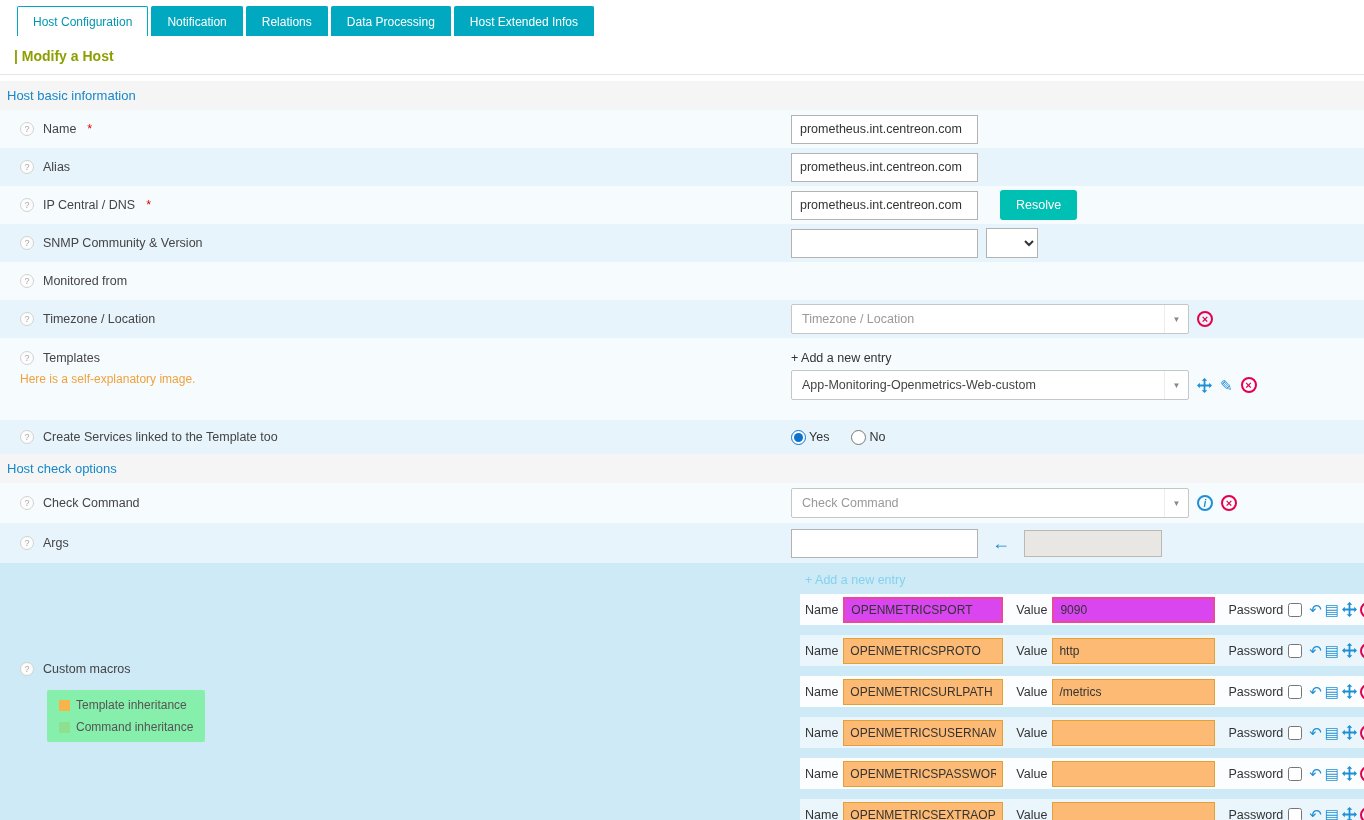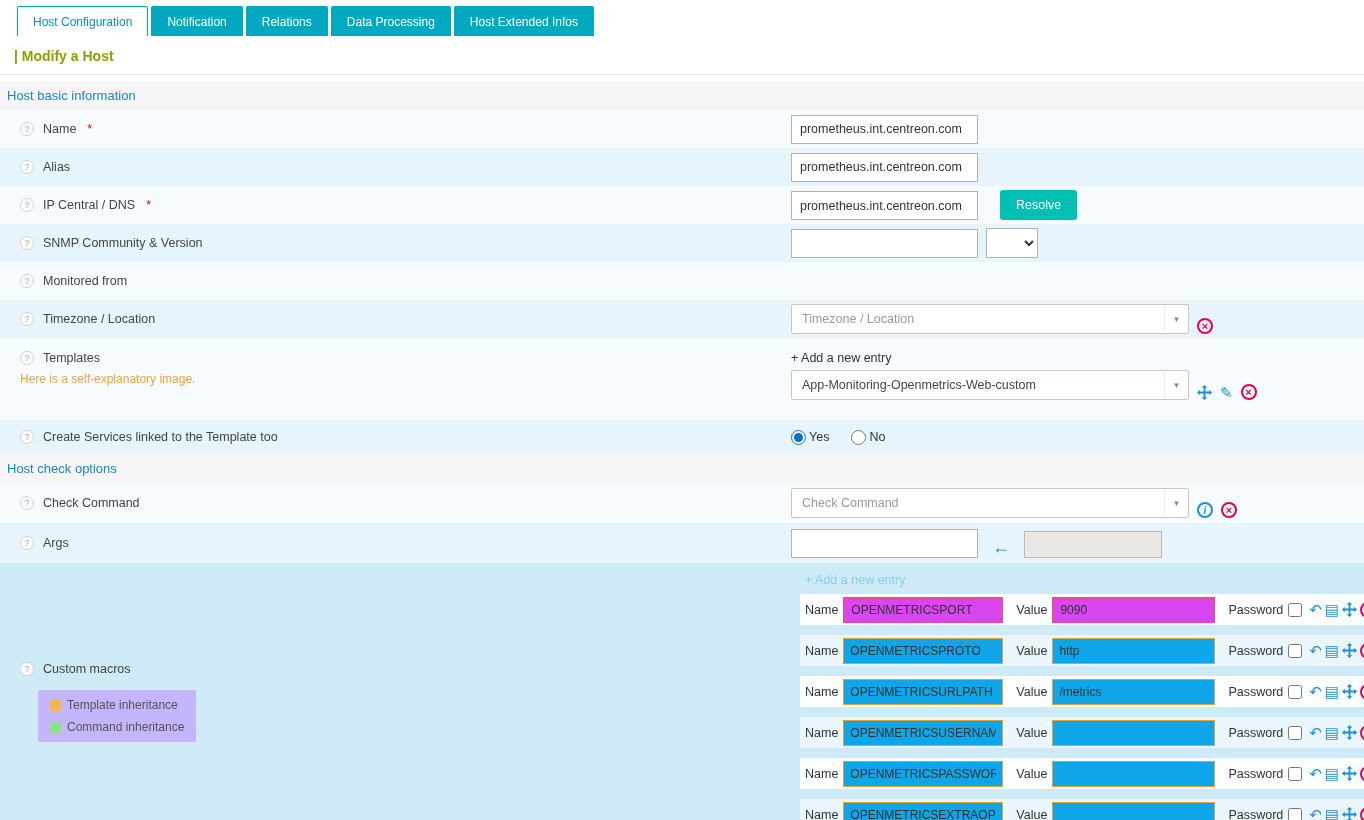--- a/index.html
+++ b/index.html
@@ -16,21 +16,21 @@
   .page-title{padding:12px 14px 10px 14px;color:#8d9f00;font-weight:bold;font-size:14px;border-bottom:1px solid #e4e4e4}
 
   
   .section-hdr{background:#f5f5f5;color:#1588c9;font-size:13px;padding:7px 7px;margin-top:6px}
 
   
   .frow{display:flex;align-items:center;min-height:38px}
   .bg-a{background:#f6fbfe}
   .bg-b{background:#e7f4fb}
   .lcol{flex:0 0 791px;display:flex;align-items:center;gap:9px;padding-left:20px}
-  .fcol{flex:1;display:flex;align-items:flex-end;gap:8px}
+  .fcol{flex:1;display:flex;align-items:center;gap:8px}
   .lbl{color:#444}
   .req{color:#e00000;margin-left:2px}
 
   .qi{width:14px;height:14px;border-radius:50%;border:1px solid #d2d2d2;background:#fdfdfd;color:#a8a8a8;
       font-size:9px;display:flex;align-items:center;justify-content:center;flex:none}
 
   .ti{height:29px;width:187px;border:1px solid #b3b3b3;padding:0 8px;font:inherit;color:#333;background:#fff}
   .ti:disabled{background:#e9e7e3;border:1px solid #bdb9b2;width:138px;height:27px}
 
   select{height:30px;border:1px solid #b3b3b3;background:#fff;font:inherit;color:#333;padding:0 4px}
@@ -61,37 +61,37 @@
 
   input[type=radio]{accent-color:#0b72d0;width:15px;height:15px;margin-right:3px;cursor:pointer}
   .radio-wrap{display:flex;align-items:center;margin-right:14px;color:#333}
 
   .argarrow{color:#1588c9;font-size:18px;font-weight:bold;margin:0 6px}
 
   
   .macblock{display:flex;background:#cdeaf6;padding:6px 0 8px 0}
   .mac-left{flex:0 0 800px;display:flex;flex-direction:column;justify-content:center;gap:14px;padding-left:20px}
   .mac-label{display:flex;align-items:center;gap:9px}
-  .legend{margin-left:18px;background:#c4b5fd;border-radius:2px;padding:8px 12px;width:max-content;
+  .legend{margin-left:27px;background:#86efac;border-radius:2px;padding:8px 12px;width:max-content;
           color:#555;font-size:12px;display:flex;flex-direction:column;gap:8px}
   .legend .item{display:flex;align-items:center}
   .sq{width:11px;height:11px;display:inline-block;margin-right:6px;flex:none}
   .sq-orange{background:#f5b54a}
   .sq-green{background:#8ee08e}
 
   .mac-right{flex:1;display:flex;flex-direction:column}
   .mac-add{color:#85d2ec;margin:4px 0 2px 5px;cursor:pointer}
   .macrow{display:flex;align-items:center;height:31px;margin:5px 0;padding-left:5px;gap:5px}
   .macrow.m-a{background:#fbfdff}
   .macrow.m-b{background:#eaf6fb}
   .mlabel{color:#333;flex:none}
   .mi{height:26px;border:2px solid #ec4899;background:#d946ef;padding:0 6px;font:inherit;font-size:12px;color:#333}
   .mi-name{width:160px;margin-right:8px}
   .mi-value{width:163px;margin-right:8px}
-  .inherited .mi{background:#0ea5e9;border:1px solid #e2a035}
+  .inherited .mi{background:#fdba74;border:1px solid #e2a035}
   .macrow input[type=checkbox]{width:14px;height:14px;cursor:pointer}
   .micons{display:flex;align-items:center;gap:3px;margin-left:2px}
 </style>
 </head>
 <body>
 
 <div class="tabbar">
   <div class="tab active">Host Configuration</div>
   <div class="tab">Notification</div>
   <div class="tab">Relations</div>

